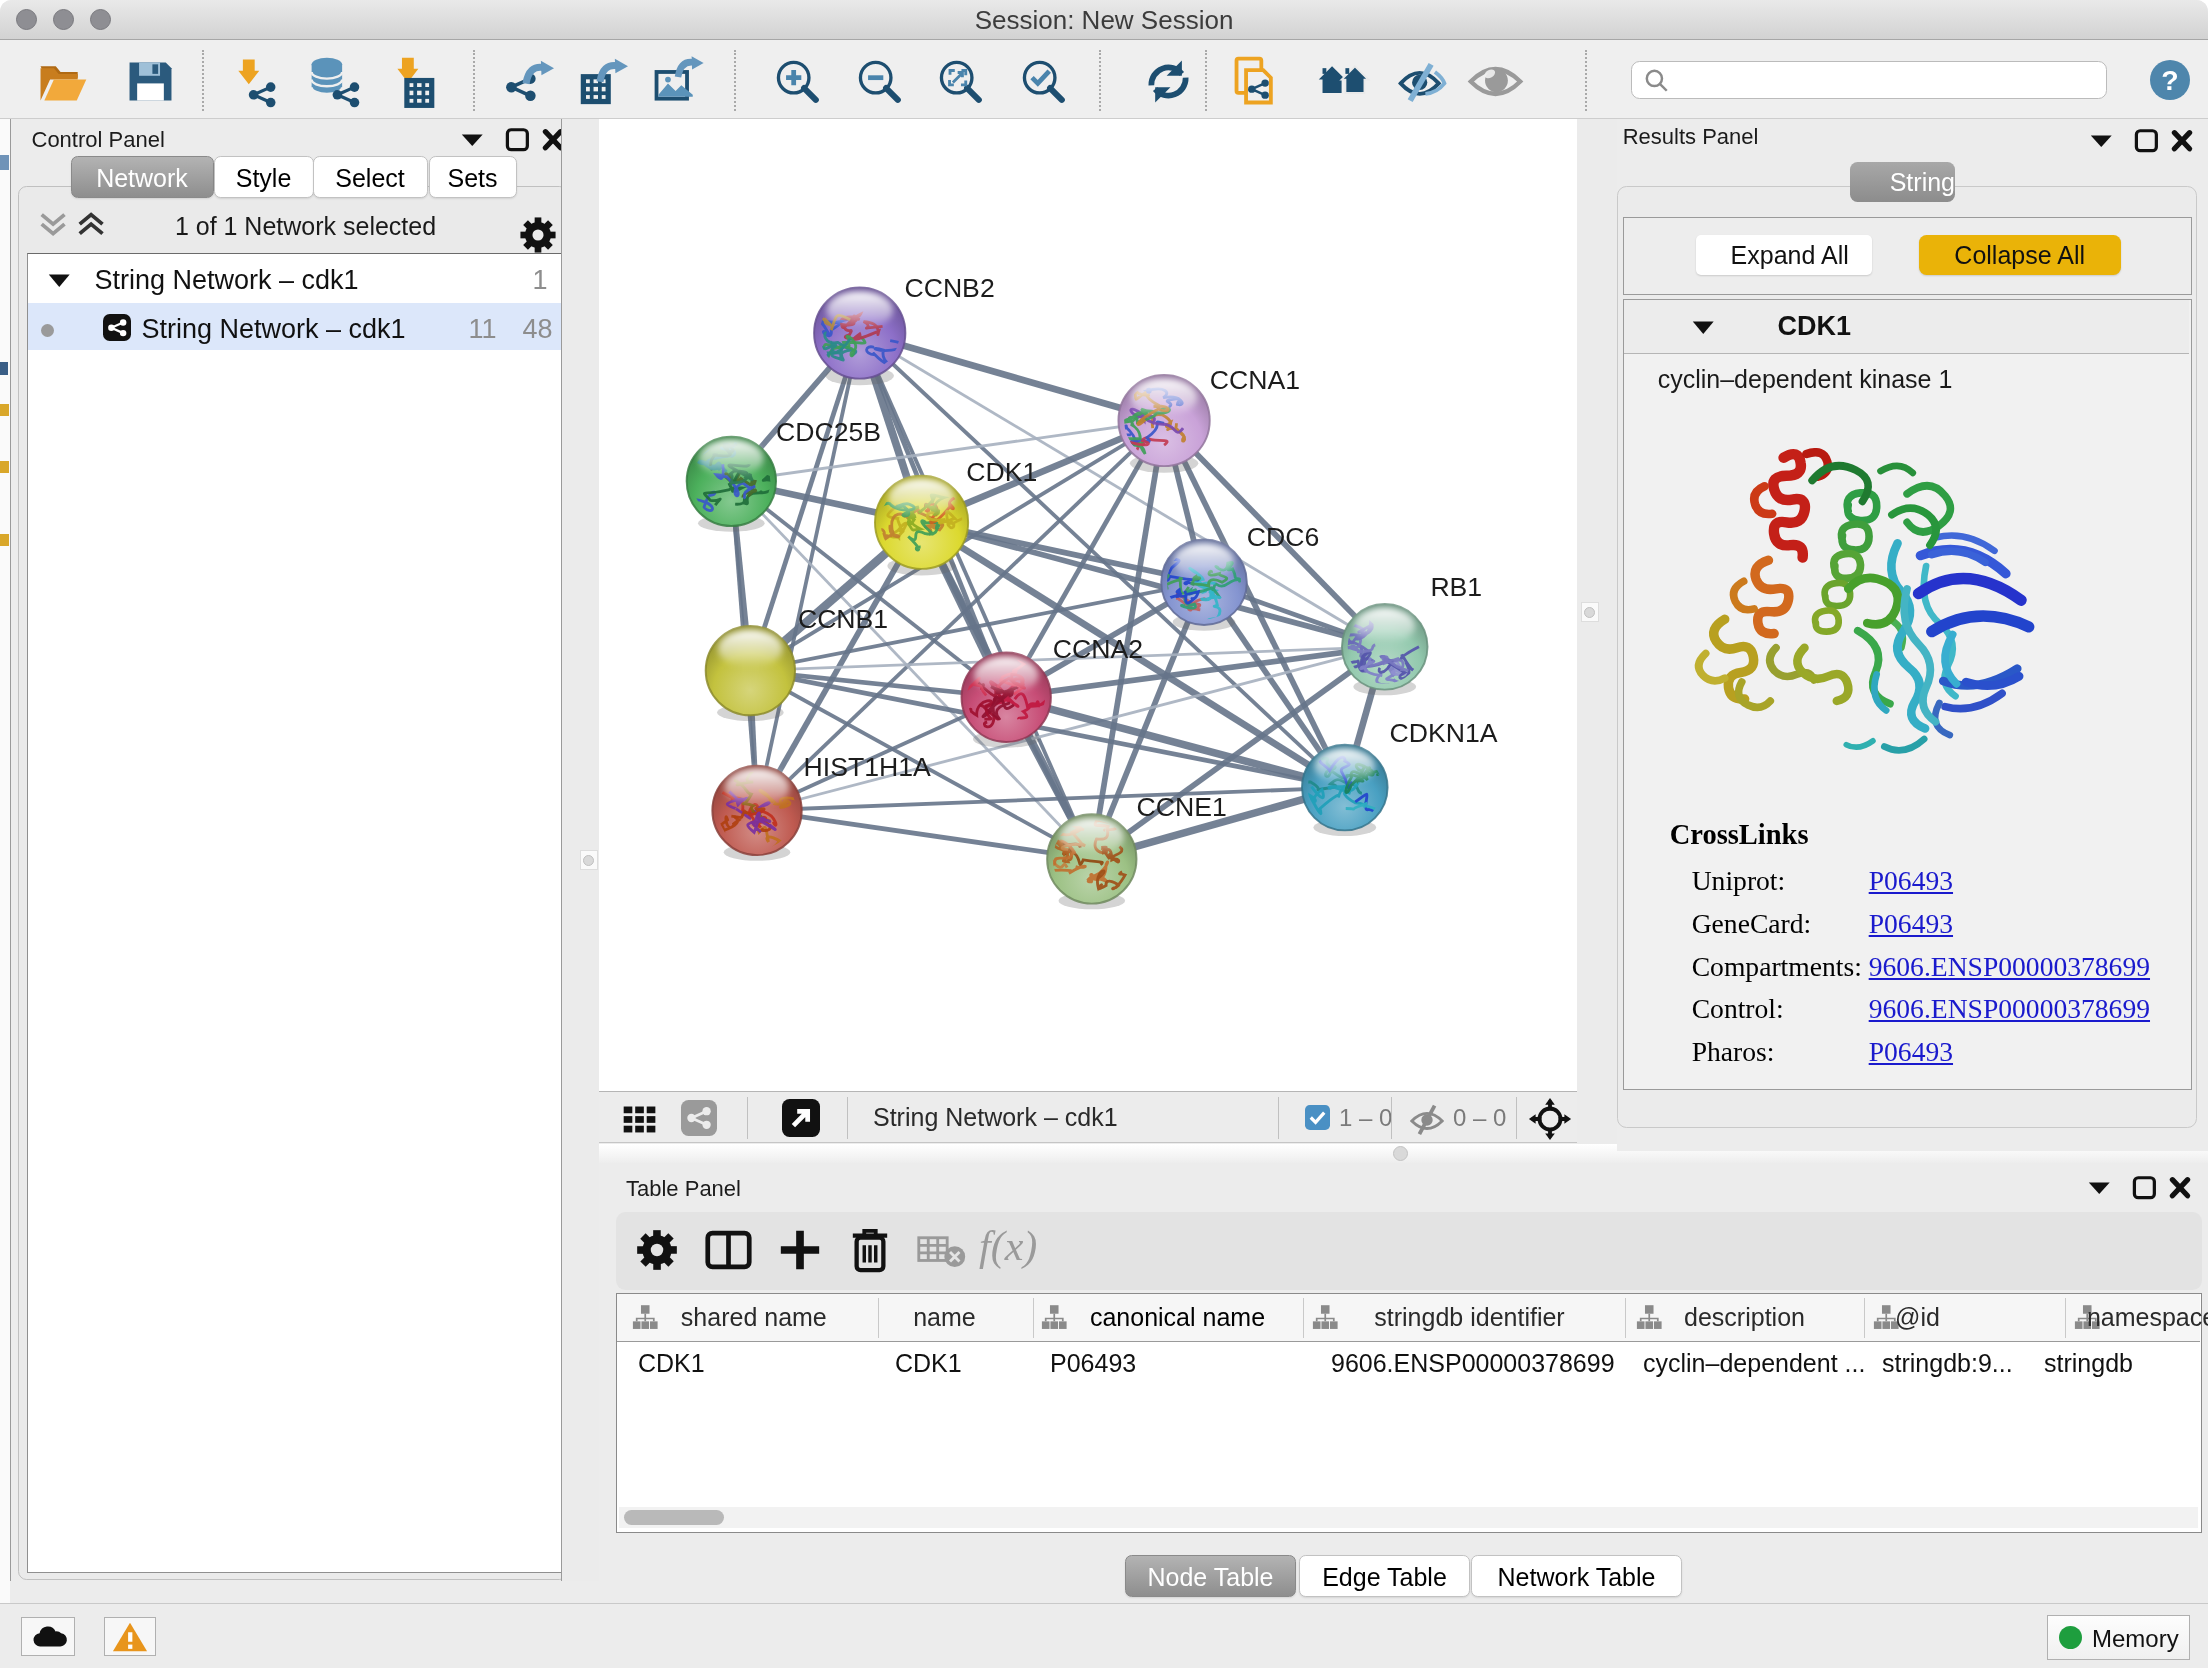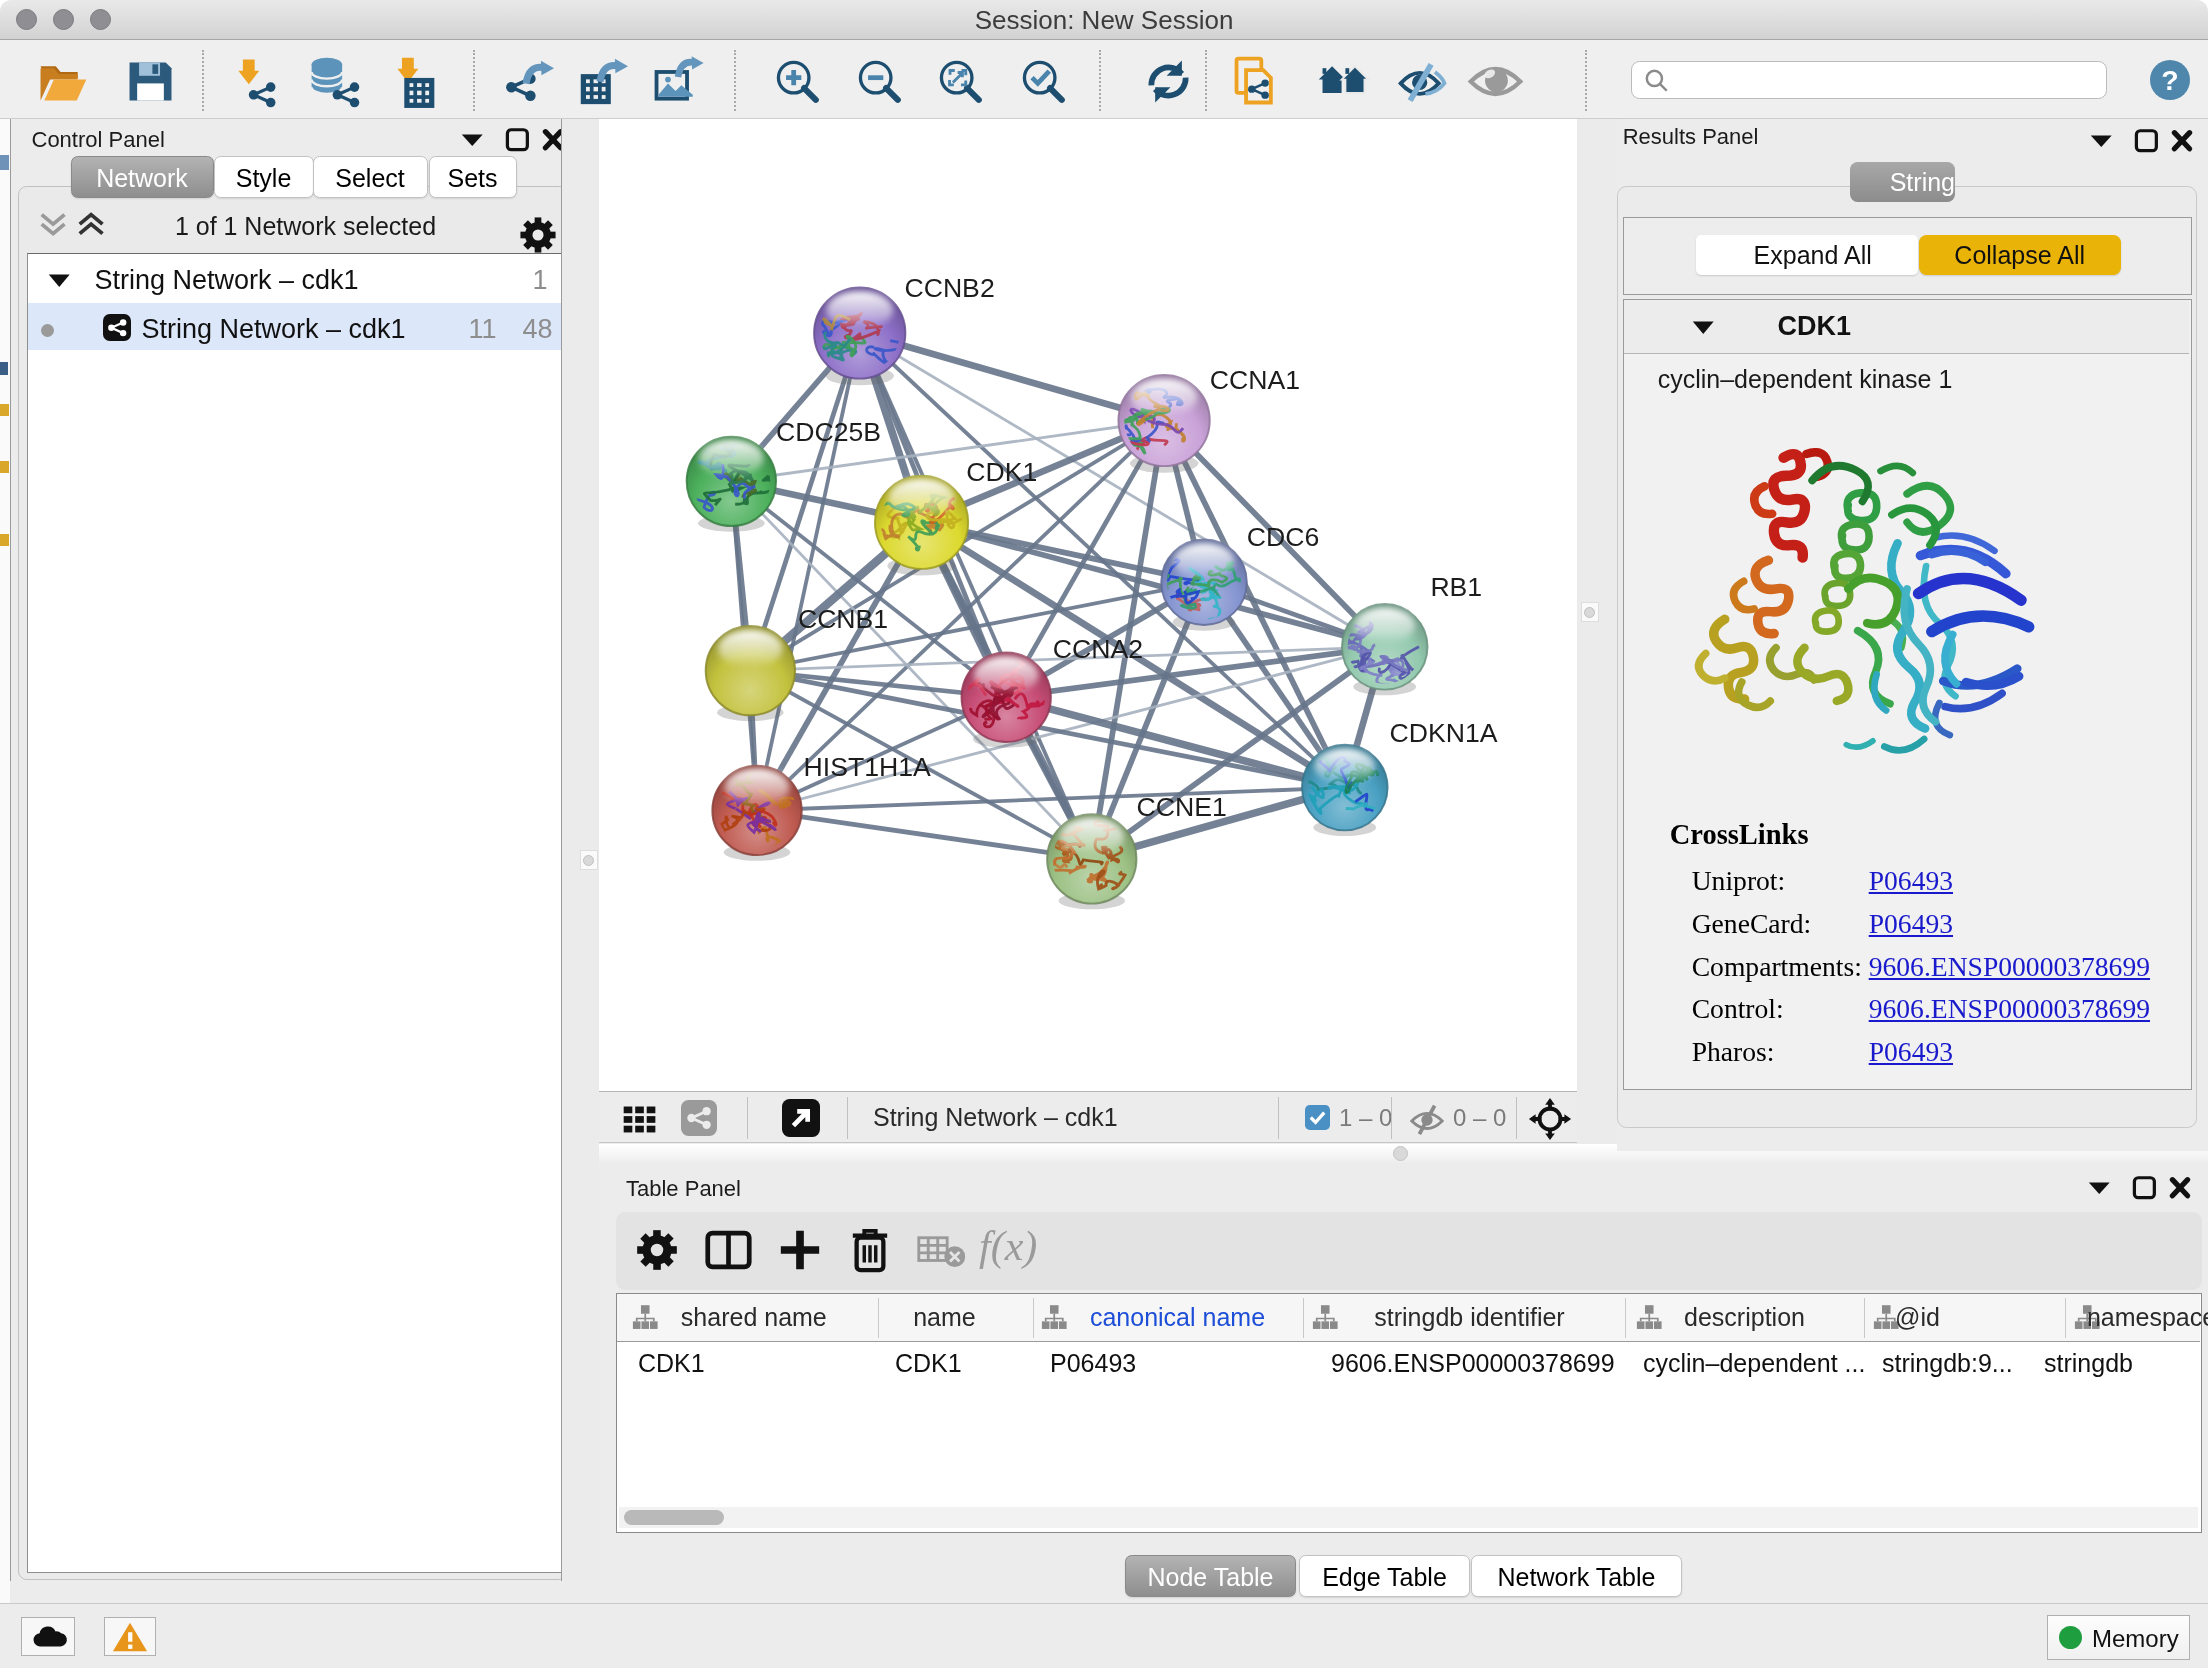--- a/index.html
+++ b/index.html
@@ -610,21 +610,21 @@
     <div class="abs" style="left:1617px;top:119px;width:592px;height:1032px;background:#ececec;">
       <div class="abs ptitle" style="left:5.7px;top:5px;">Results Panel</div>
       <svg width="114" height="28.5" viewBox="0 0 120 30" style="position:absolute;left:470px;top:6.7px;">
         <path d="M4 10 L26 10 L15 22 Z" fill="#111"></path>
         <rect x="52" y="5" width="21" height="21" rx="4" fill="none" stroke="#111" stroke-width="3.4"></rect>
         <path d="M92 7 L108 24 M108 7 L92 24" stroke="#111" stroke-width="5.5" stroke-linecap="round"></path>
       </svg>
       <div class="abs" style="left:0;top:67px;width:580px;height:942px;background:#ebebeb;border:1.9px solid #c9c9c9;border-radius:9.5px;"></div>
       <div class="abs" style="left:233px;top:43px;width:105px;height:40px;background:linear-gradient(#a8a8a8,#8c8c8c);border-radius:7.6px;color:#fff;font-size:25px;text-align:right;line-height:40px;">String</div>
       <div class="abs" style="left:5.7px;top:98px;width:569px;height:78px;border:1.9px solid #9a9a9a;background:#ededed;">
-<div class="abs" style="left:72px;top:17px;width:222px;height:40px;background:#fff;border-radius:5px;box-shadow:0 1px 1.9px rgba(0,0,0,0.15);font-size:25px;text-align:center;line-height:40px;color:#111;padding-left:12px;">Expand All</div>
+<div class="abs" style="left:72px;top:17px;width:176px;height:40px;background:#fff;border-radius:5px;box-shadow:0 1px 1.9px rgba(0,0,0,0.15);font-size:25px;text-align:center;line-height:40px;color:#111;padding-left:12px;">Expand All</div>
 <div class="abs" style="left:295px;top:17px;width:202px;height:40px;background:#eab308;border-radius:7.6px;box-shadow:0 1px 1.9px rgba(0,0,0,0.15);font-size:25px;text-align:center;line-height:40px;color:#111;">Collapse All</div>
 </div>
       <div class="abs" style="left:5.7px;top:180px;width:569px;height:791px;border:1.9px solid #9a9a9a;background:#f1f1f1;">
         <div class="abs" style="left:0;top:0;width:565px;height:54px;background:#ececec;border-bottom:1px solid #b5b5b5;">
 <svg width="28.5" height="28.5" viewBox="0 0 30 30" style="position:absolute;left:65px;top:14.3px;">
             <path d="M4 8 L26 8 L15 21 Z" fill="#111"></path>
           </svg>
 <div class="abs" style="left:100px;top:10.5px;width:181px;text-align:center;font-size:27px;font-weight:bold;color:#111;">CDK1</div>
 </div>
         <div class="abs" style="left:34px;top:65px;font-size:25px;color:#1a1a1a;">cyclin–dependent kinase 1</div>
@@ -745,21 +745,21 @@
           <div class="abs" style="left:185px;top:8.6px;width:285px;text-align:center;font-size:25px;color:#2a2a2a;">name</div>
           <svg width="28.5" height="27" viewBox="0 0 30 28" style="position:absolute;left:423px;top:10.5px;">
             <g fill="#8a8a8a">
               <rect x="10.5" y="0" width="9" height="9"></rect>
               <rect x="2" y="17" width="8" height="8"></rect>
               <rect x="11" y="17" width="8" height="8"></rect>
               <rect x="20" y="17" width="8" height="8"></rect>
               <path d="M15 9 V17 M6 17 V14 H24 V17" stroke="#8a8a8a" stroke-width="1.8" fill="none"></path>
             </g>
           </svg>
-          <div class="abs" style="left:418px;top:8.6px;width:285px;text-align:center;font-size:25px;color:#1d4ed8;">canonical name</div>
+          <div class="abs" style="left:418px;top:8.6px;width:285px;text-align:center;font-size:25px;color:#000000;">canonical name</div>
           <svg width="28.5" height="27" viewBox="0 0 30 28" style="position:absolute;left:694px;top:10.5px;">
             <g fill="#8a8a8a">
               <rect x="10.5" y="0" width="9" height="9"></rect>
               <rect x="2" y="17" width="8" height="8"></rect>
               <rect x="11" y="17" width="8" height="8"></rect>
               <rect x="20" y="17" width="8" height="8"></rect>
               <path d="M15 9 V17 M6 17 V14 H24 V17" stroke="#8a8a8a" stroke-width="1.8" fill="none"></path>
             </g>
           </svg>
           <div class="abs" style="left:710px;top:8.6px;width:285px;text-align:center;font-size:25px;color:#2a2a2a;">stringdb identifier</div>

